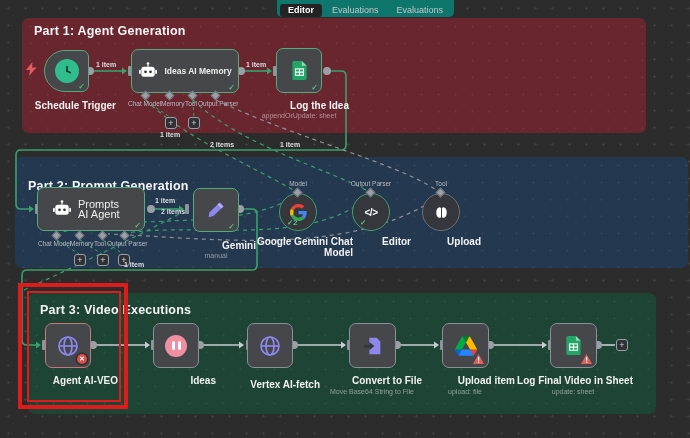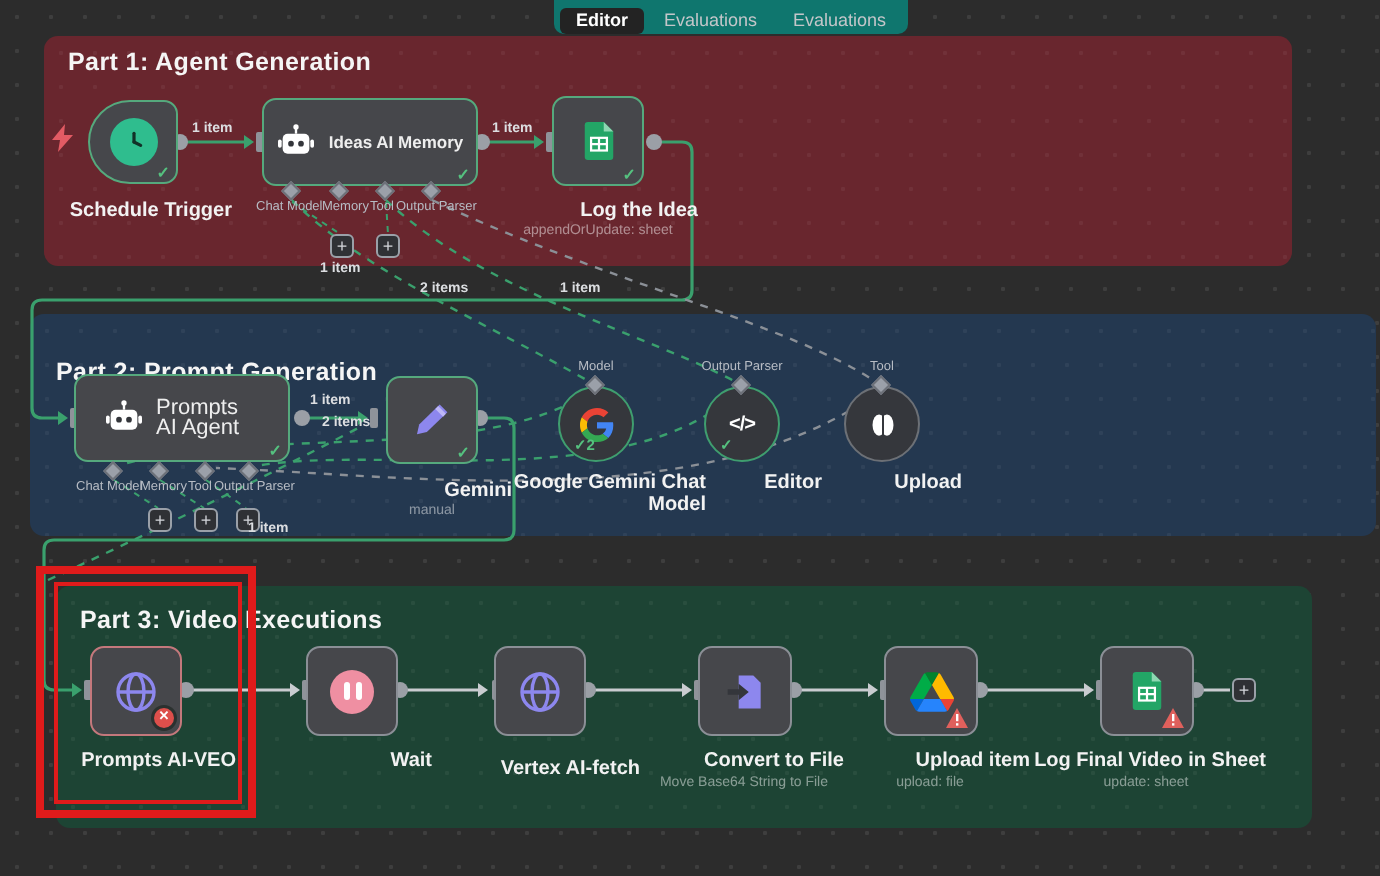--- a/index.html
+++ b/index.html
@@ -299,29 +299,29 @@
 <div class="abs node err" style="left:45px; top:323px; width:46px; height:45px;">
   <span style="display:flex;">
     <svg width="24" height="24" viewBox="0 0 24 24" fill="none" stroke="#8d87ee" stroke-width="1.7">
       <circle cx="12" cy="12" r="9"></circle>
         <ellipse cx="12" cy="12" rx="4" ry="9"></ellipse>
         <path d="M3.2,12 h17.6"></path>
     </svg>
   </span>
   <span class="err-badge">✕</span>
 </div>
-<div class="node-label" style="left:18px; top:376px; width:100px;">Prompts AI-VEO</div>
+<div class="node-label" style="left:18px; top:376px; width:100px;">Agent AI-VEO</div>
 
 <div class="abs node gray" style="left:153px; top:323px; width:46px; height:45px;">
   <span class="icon-pause">
       <i></i>
       <i></i>
     </span>
 </div>
-<div class="node-label" style="left:136px; top:376px; width:80px;">Wait</div>
+<div class="node-label" style="left:136px; top:376px; width:80px;">Ideas</div>
 
 <div class="abs node gray" style="left:247px; top:323px; width:46px; height:45px;">
   <span style="display:flex;">
     <svg width="24" height="24" viewBox="0 0 24 24" fill="none" stroke="#8d87ee" stroke-width="1.7">
       <circle cx="12" cy="12" r="9"></circle>
         <ellipse cx="12" cy="12" rx="4" ry="9"></ellipse>
         <path d="M3.2,12 h17.6"></path>
     </svg>
   </span>
 </div>

